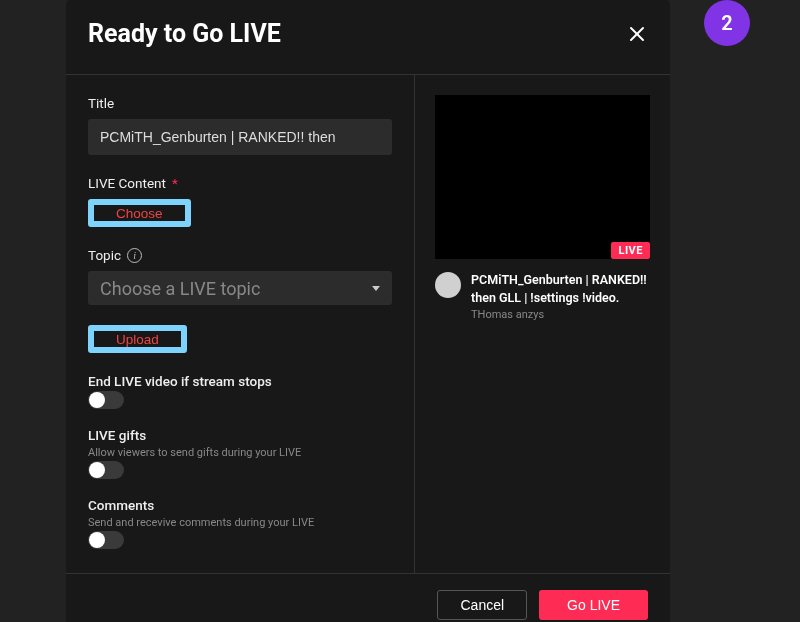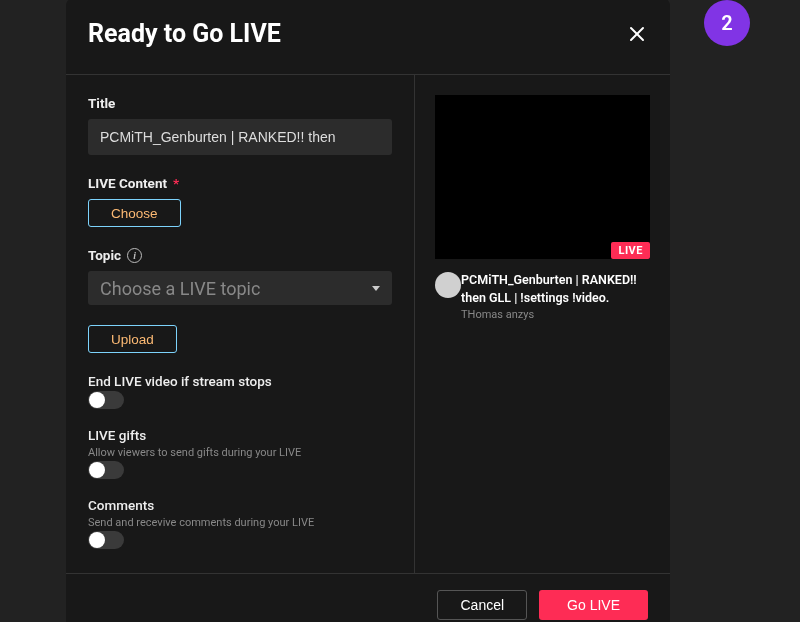--- a/index.html
+++ b/index.html
@@ -67,21 +67,21 @@
       border-right: 1px solid #333;
       padding: 20px 22px 24px 22px;
     }
     .right-col {
       flex: 1;
       padding: 20px 20px 20px 20px;
     }
     .form-group { margin-bottom: 20px; }
     .form-label {
       font-size: 13.5px;
-      font-weight: 700;
+      font-weight: 400;
       color: #eee;
       margin-bottom: 8px;
       display: flex;
       align-items: center;
       gap: 6px;
       text-align: center;
     }
     .required { color: #fe2c55; }
     .info-icon {
       width: 15px;
@@ -104,23 +104,23 @@
       border-radius: 3px;
       padding: 16px 12px;
       color: #ddd;
       font-size: 14px;
     }
     .text-input::placeholder { color: #888; }
     .pill-btn {
       height: 28px;
       padding: 0 22px;
       background: transparent;
-      border: 1px solid #7dd3fc;
+      border: 6px solid #7dd3fc;
       border-radius: 3px;
-      color: #fdba74;
+      color: #ef4444;
       font-size: 13.5px;
       cursor: pointer;
     }
     .select {
       width: 100%;
       height: 34px;
       background: #2c2c2c;
       border-radius: 3px;
       display: flex;
       align-items: center;
@@ -186,20 +186,21 @@
       background: #fe2c55;
       color: #fff;
       font-size: 11px;
       font-weight: 700;
       padding: 2px 7px;
       border-radius: 2px;
       letter-spacing: 0.5px;
     }
     .preview-info {
       display: flex;
+      gap: 10px;
     }
     .avatar {
       width: 26px;
       height: 26px;
       border-radius: 50%;
       background: #d0d0d0;
       flex-shrink: 0;
       margin-top: 1px;
     }
     .preview-text { flex: 1; }

